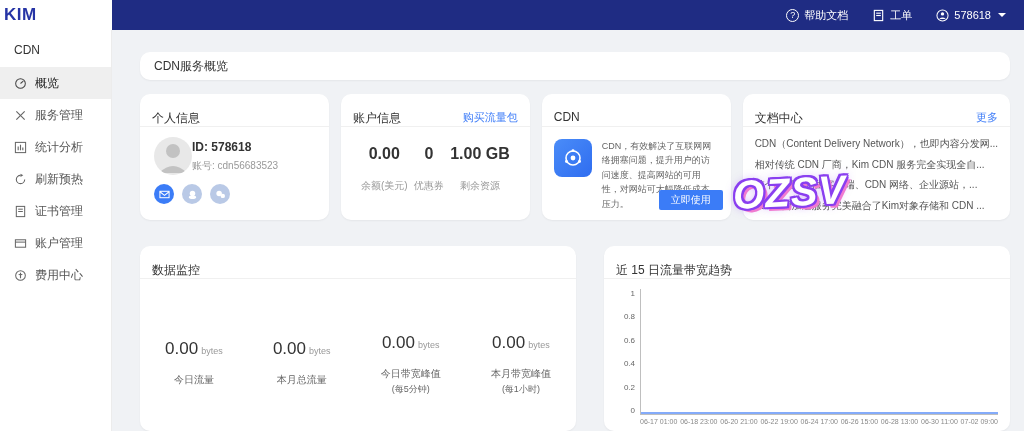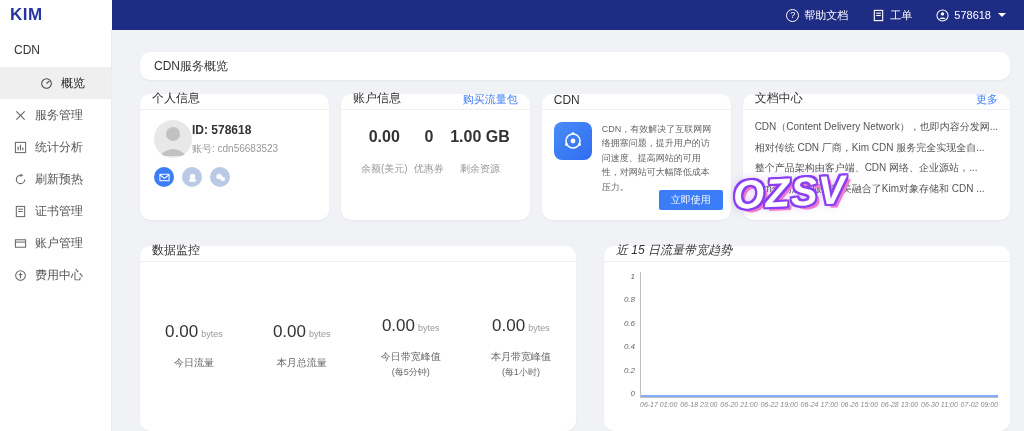--- a/index.html
+++ b/index.html
@@ -1,42 +1,42 @@
 <!DOCTYPE html>
 <html><head>
 <meta charset="utf-8">
 <style>
   * { margin:0; padding:0; box-sizing:border-box; }
   html,body { width:1024px; height:431px; overflow:hidden; }
   body { position:relative; background:#f0f2f5; font-family:"Liberation Sans","DejaVu Sans",sans-serif; }
 
   
   .topbar { height:30px; background:#1f2c83; display:flex; align-items:center; }
-  .logo-zone { width:112px; height:30px; background:#fff; display:flex; align-items:center; padding-left:10px; }
+  .logo-zone { width:112px; height:30px; background:#fff; display:flex; align-items:center; padding-left:4px; }
   .logo { font-size:17px; font-weight:800; color:#2634a5; letter-spacing:.5px; }
   .tb-right { margin-left:auto; display:flex; align-items:center; gap:24px; padding-right:18px; color:#fff; font-size:11px; }
   .tb-item { display:flex; align-items:center; gap:5px; cursor:pointer; }
   .q-circle { width:13px; height:13px; border:1px solid #fff; border-radius:50%; font-size:9px; display:flex; align-items:center; justify-content:center; }
   .caret { width:0; height:0; border-left:4px solid transparent; border-right:4px solid transparent; border-top:4px solid #fff; margin-left:2px; }
 
   
   .layout { display:flex; height:401px; }
   .sidebar { width:112px; background:#fff; border-right:1px solid #ececec; }
   .sidebar-title { font-size:12px; color:#333; padding:13px 0 10px 14px; }
   .side-item { height:32px; display:flex; align-items:center; padding-left:14px; font-size:12px; color:#555; gap:8px; cursor:pointer; }
-  .side-item.active { background:#efefef; color:#222;justify-content:center; }
+  .side-item.active { background:#efefef; color:#222; }
   .s-icon { width:13px; height:13px; flex:none; }
   main { flex:1; padding:22px 14px 0 28px; overflow:hidden; }
 
   .panel { background:#fff; border-radius:10px; box-shadow:0 1px 2px rgba(0,0,0,.05); }
   .title-bar { height:28px; display:flex; align-items:center; padding:0 14px; font-size:12px; color:#333; }
 
   .row1 { display:flex; gap:12px; margin-top:14px; }
   .row1 .card { flex:1; height:126px; position:relative; }
-  .card-hd { height:16px; border-bottom:1px solid #f0f0f0; display:flex; align-items:flex-end; justify-content:space-between; padding:2px 12px; font-size:12px; color:#333; }
+  .card-hd { height:30px; border-bottom:1px solid #f0f0f0; display:flex; align-items:flex-start; justify-content:space-between; padding:16px 12px; font-size:12px; color:#333; }
   .link { color:#3f7df8; font-size:11px; cursor:pointer; }
 
   
   .p-body { display:flex; padding:10px 14px 0; }
   .avatar { width:38px; height:38px; border-radius:50%; background:#e8e8e8; overflow:hidden; flex:none; }
   .p-id { font-size:12px; color:#333; font-weight:bold; margin-top:3px; }
   .p-acc { font-size:10px; color:#999; margin-top:5px; }
   .p-icons { display:flex; gap:8px; padding:9px 14px 0; }
   .badge { width:20px; height:20px; border-radius:50%; display:flex; align-items:center; justify-content:center; cursor:pointer; }
   .b1 { background:#3b7cf7; } .b2,.b3 { background:#b9c9e6; }
@@ -53,21 +53,21 @@
   .cdn-desc { font-size:9px; color:#666; line-height:1.6; }
   .cdn-btn { position:absolute; right:8px; bottom:10px; background:#3b7cf7; color:#fff; font-size:10px; padding:3px 12px; border:none; border-radius:2px; cursor:pointer; }
 
   
   .docs-body { padding:7px 12px 0; }
   .doc-line { font-size:10px; color:#555; line-height:2.05; white-space:nowrap; overflow:hidden; text-overflow:ellipsis; }
 
   
   .row2 { display:flex; gap:28px; margin-top:26px; }
   .monitor { flex:0 0 436px; height:185px; }
-  .trend { flex:1; height:185px;font-style:italic; }
+  .trend { flex:1; height:185px; }
   .mon-body { height:154px; display:flex; align-items:center; justify-content:space-around; text-align:center; padding-top:16px; }
   .mon-val { font-size:17px; color:#333; }
   .mon-unit { font-size:9px; color:#999; margin-left:3px; }
   .mon-label { font-size:10px; color:#666; margin-top:14px; }
   .mon-sub { font-size:9px; color:#666; margin-top:2px; }
 
   
   .chart-wrap { height:154px; padding:10px 12px 4px; display:grid; grid-template-columns:24px 1fr; grid-template-rows:1fr 14px; }
   .ylabels { display:flex; flex-direction:column; justify-content:space-between; align-items:flex-end; padding-right:5px; font-size:8px; color:#666; }
   .plot { border-left:1px solid #bfbfbf; border-bottom:1px solid #bfbfbf; position:relative; }

